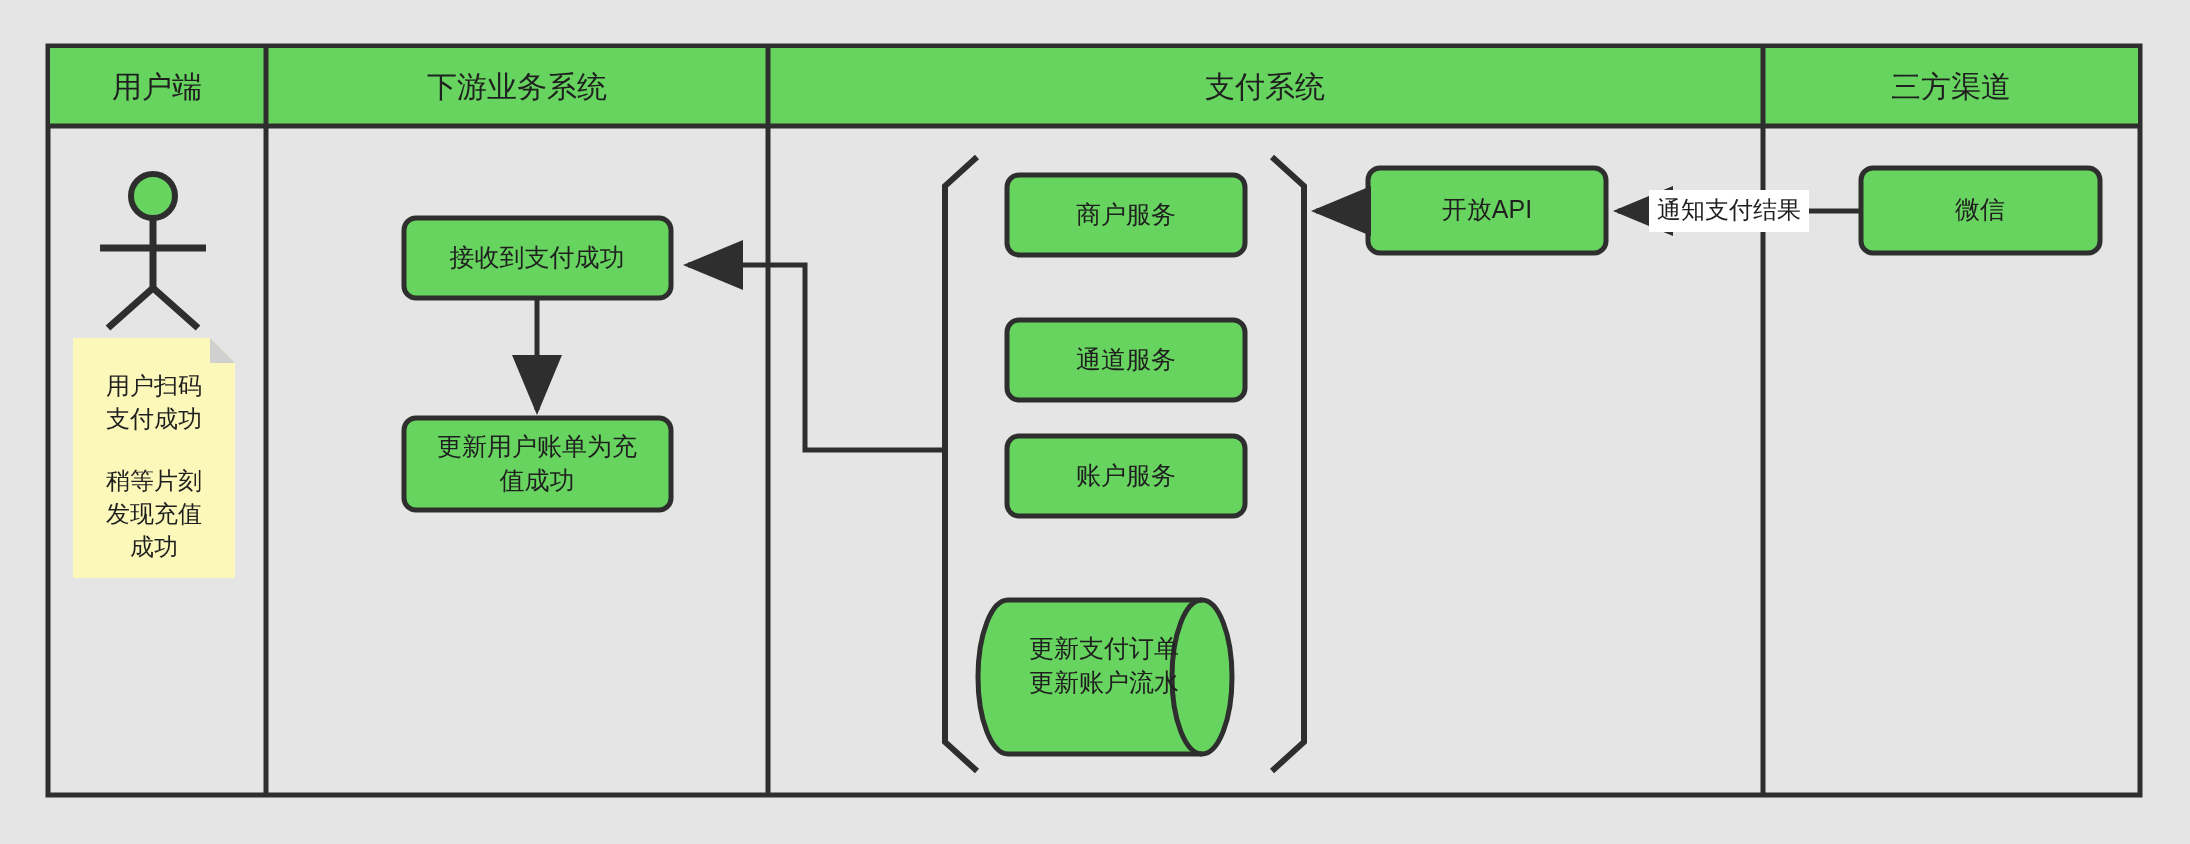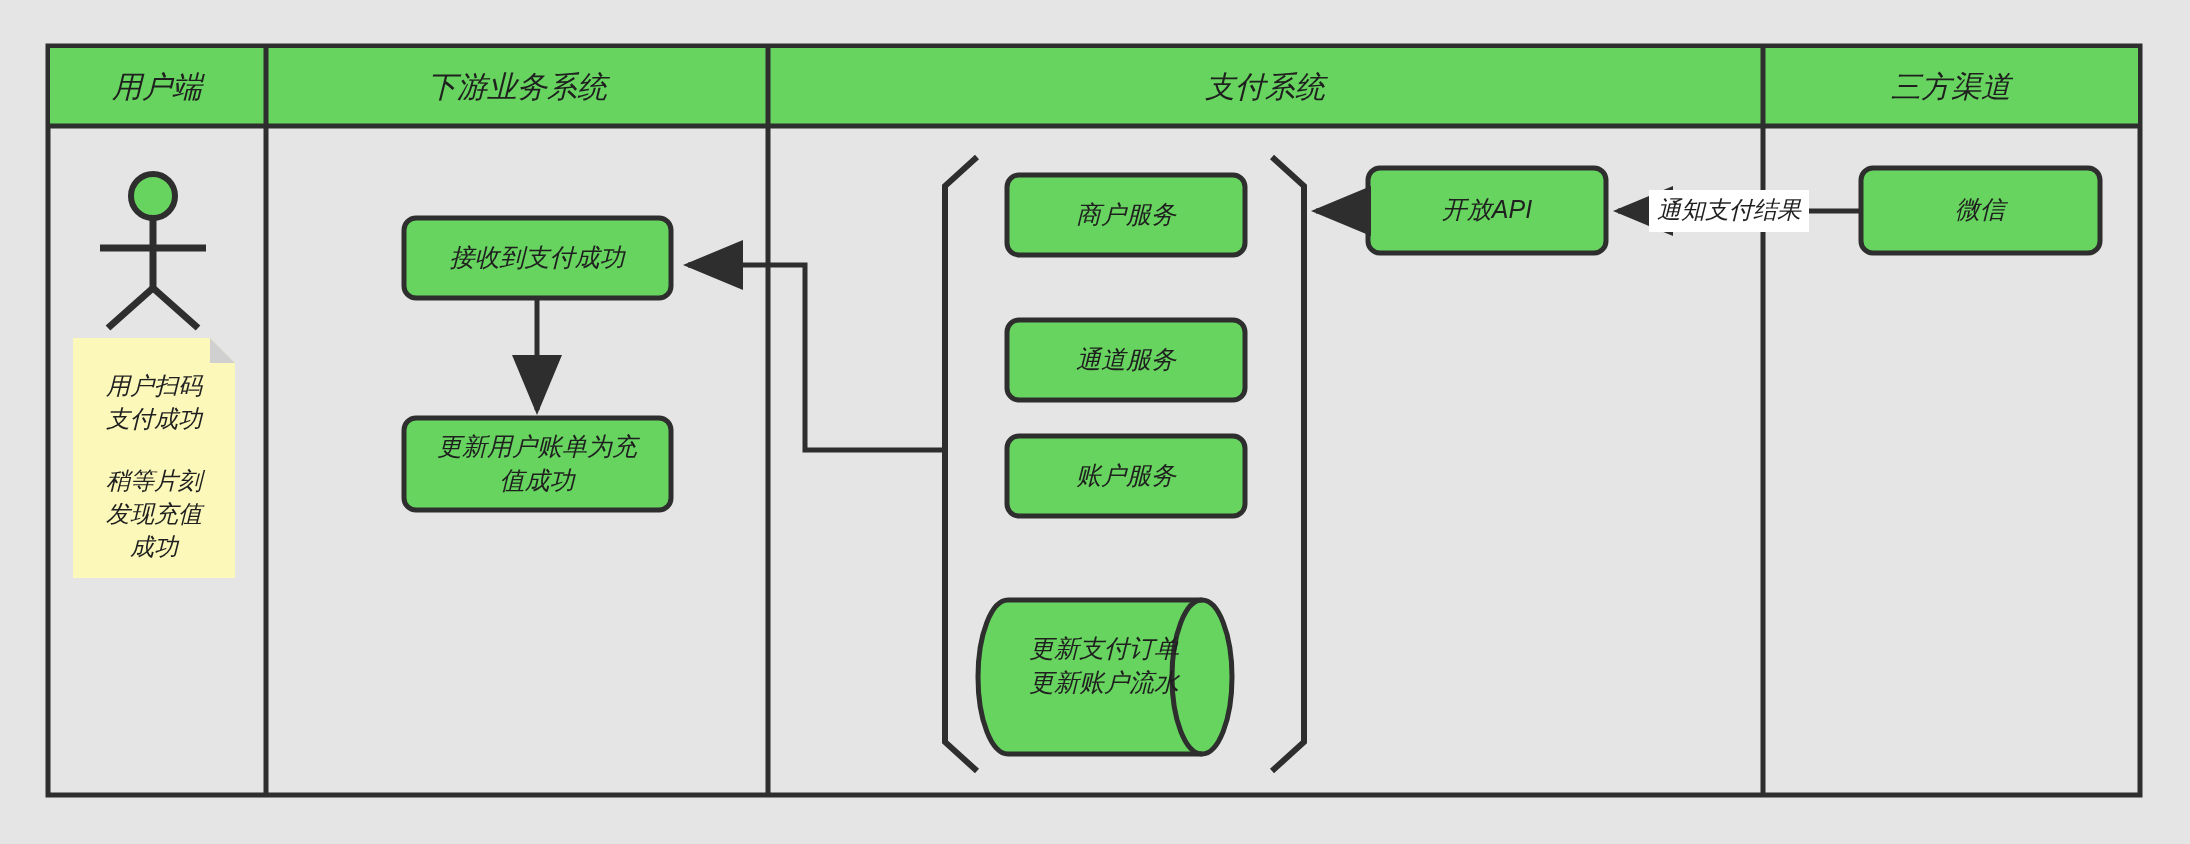--- a/index.html
+++ b/index.html
@@ -11,21 +11,20 @@
     width: 2190px;
     height: 844px;
     font-family: "Liberation Sans", "DejaVu Sans", sans-serif;
     overflow: hidden;
   }
   #canvas {
     position: relative;
     width: 2053px;
     height: 844px;
     background: #e5e5e5;
-    font-style: italic;
   }
   svg#diagram {
     position: absolute;
     left: 0;
     top: 0;
     width: 2190px;
     height: 844px;
   }
   .lane-header-text {
     font-size: 30px;

